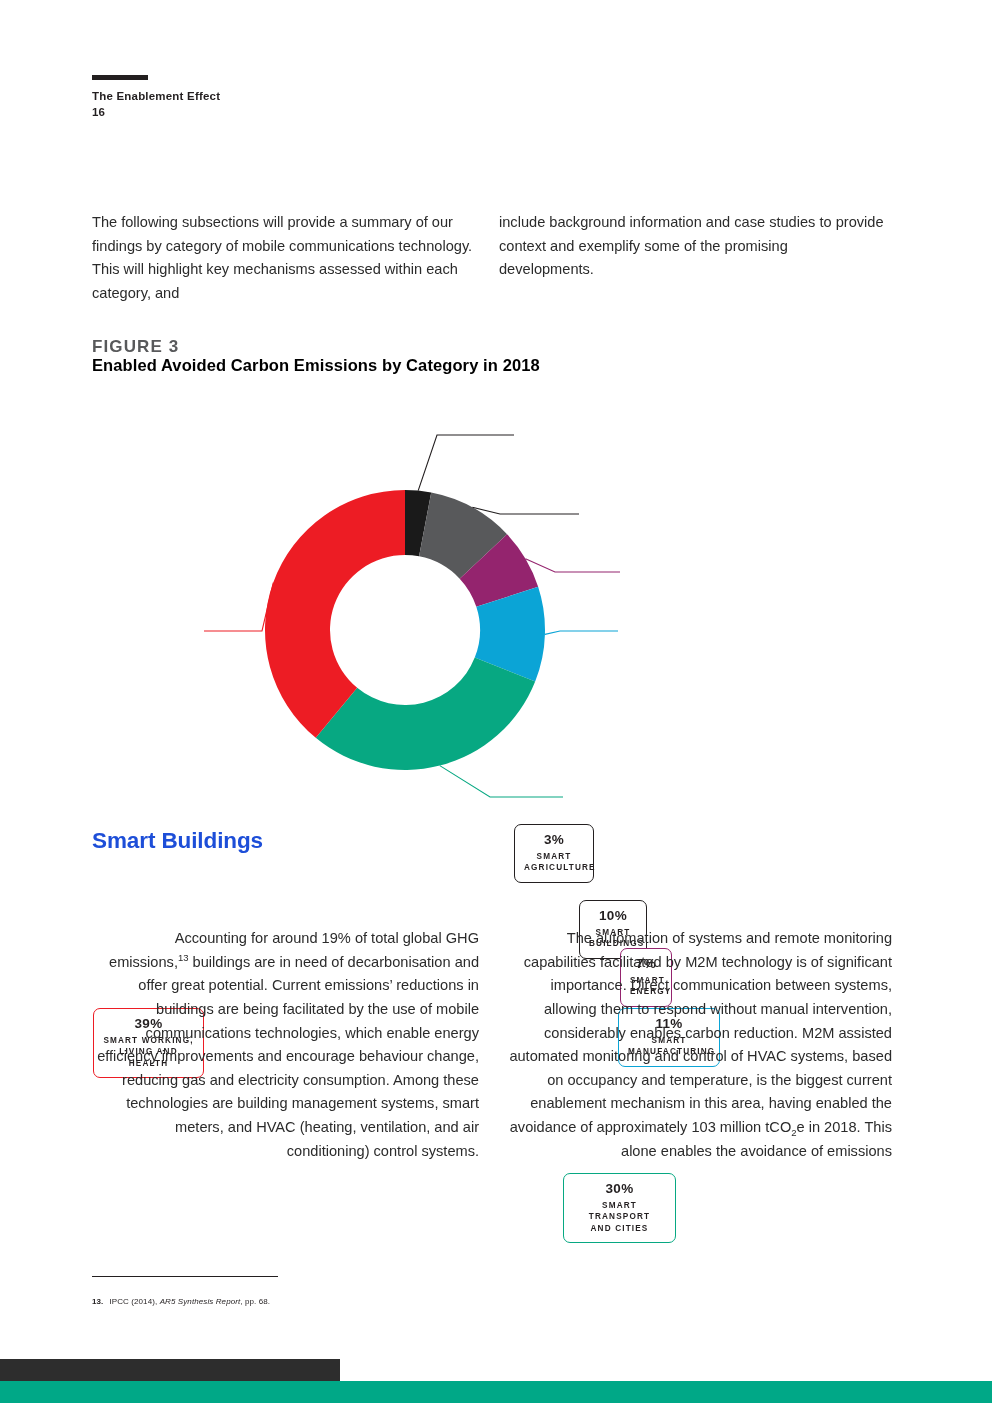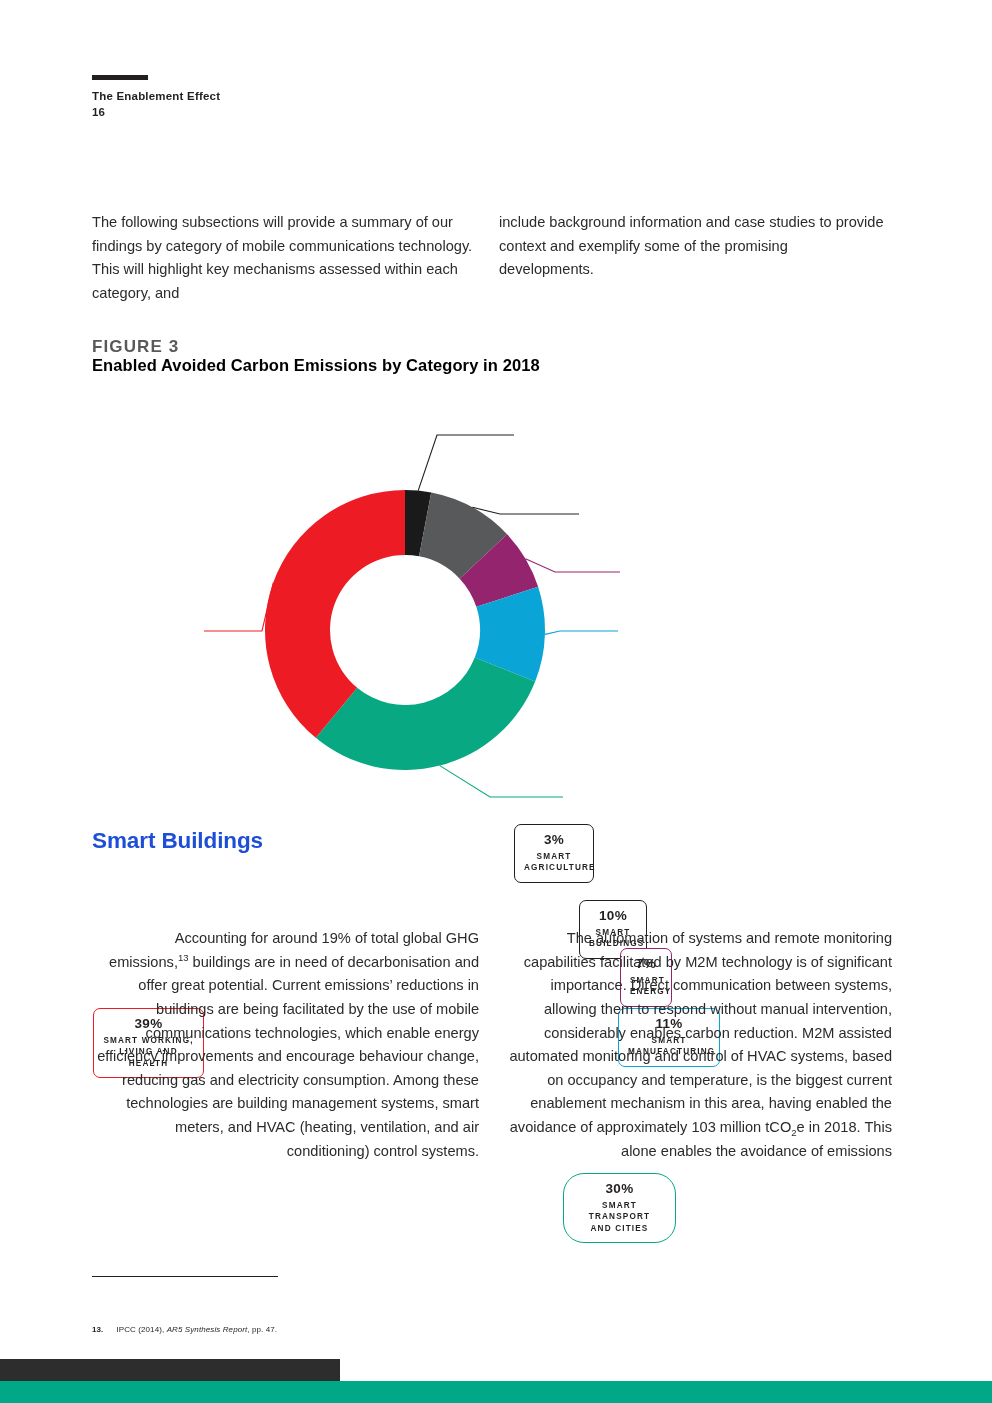--- a/index.html
+++ b/index.html
@@ -153,22 +153,21 @@
     background: #231f20;
   }
   .footnote {
     position: absolute;
     left: 92px;
     top: 1297px;
     font-size: 8px;
     letter-spacing: .1px;
     color: #231f20;
     display: flex;
-    gap: 13px;
-    margin-top: 28px;
+    gap: 6px;
   }
   .footnote .fn-num { font-weight: bold; }
   .footnote .fn-text em { font-style: italic; }
 
   
   .bar-dark {
     position: absolute;
     left: 0;
     top: 1359px;
     width: 340px;
@@ -250,21 +249,21 @@
   </div>
 
   <div class="callout" style="left:618px; top:608px; width:102px; border-color:#0ba4d6;">
     <div class="pct">11%</div>
     <div class="cat">
       <span>SMART</span><br>
       <span>MANUFACTURING</span>
     </div>
   </div>
 
-  <div class="callout" style="left:563px; top:773px; width:113px; border-color:#07a882;border-radius:21px;">
+  <div class="callout" style="left:563px; top:773px; width:113px; border-color:#07a882;">
     <div class="pct">30%</div>
     <div class="cat">
       <span>SMART TRANSPORT</span><br>
       <span>AND CITIES</span>
     </div>
   </div>
 
   <div class="callout" style="left:93px; top:608px; width:111px; border-color:#ed1c24;">
     <div class="pct">39%</div>
     <div class="cat">
@@ -281,17 +280,17 @@
     <p class="body-text"><span>Accounting for around 19% of total global GHG emissions,</span><sup>13</sup><span> buildings are in need of decarbonisation and offer great potential. Current emissions’ reductions in buildings are being facilitated by the use of mobile communications technologies, which enable energy efficiency improvements and encourage behaviour change, reducing gas and electricity consumption. Among these technologies are building management systems, smart meters, and HVAC (heating, ventilation, and air conditioning) control systems.</span></p>
   </div>
   <div class="col">
     <p class="body-text"><span>The automation of systems and remote monitoring capabilities facilitated by M2M technology is of significant importance. Direct communication between systems, allowing them to respond without manual intervention, considerably enables carbon reduction. M2M assisted automated monitoring and control of HVAC systems, based on occupancy and temperature, is the biggest current enablement mechanism in this area, having enabled the avoidance of approximately 103 million tCO</span><sub>2</sub><span>e in 2018. This alone enables the avoidance of emissions</span></p>
   </div>
 </div>
 
 <div class="footnote-rule"></div>
 <div class="footnote">
   <span class="fn-num">13.</span>
-  <span class="fn-text"><span>IPCC (2014), </span><em>AR5 Synthesis Report</em><span>, pp. 47.</span></span>
+  <span class="fn-text"><span>IPCC (2014), </span><em>AR5 Synthesis Report</em><span>, pp. 68.</span></span>
 </div>
 
 <div class="bar-dark"></div>
 <div class="bar-green"></div>
 
 </body></html>

